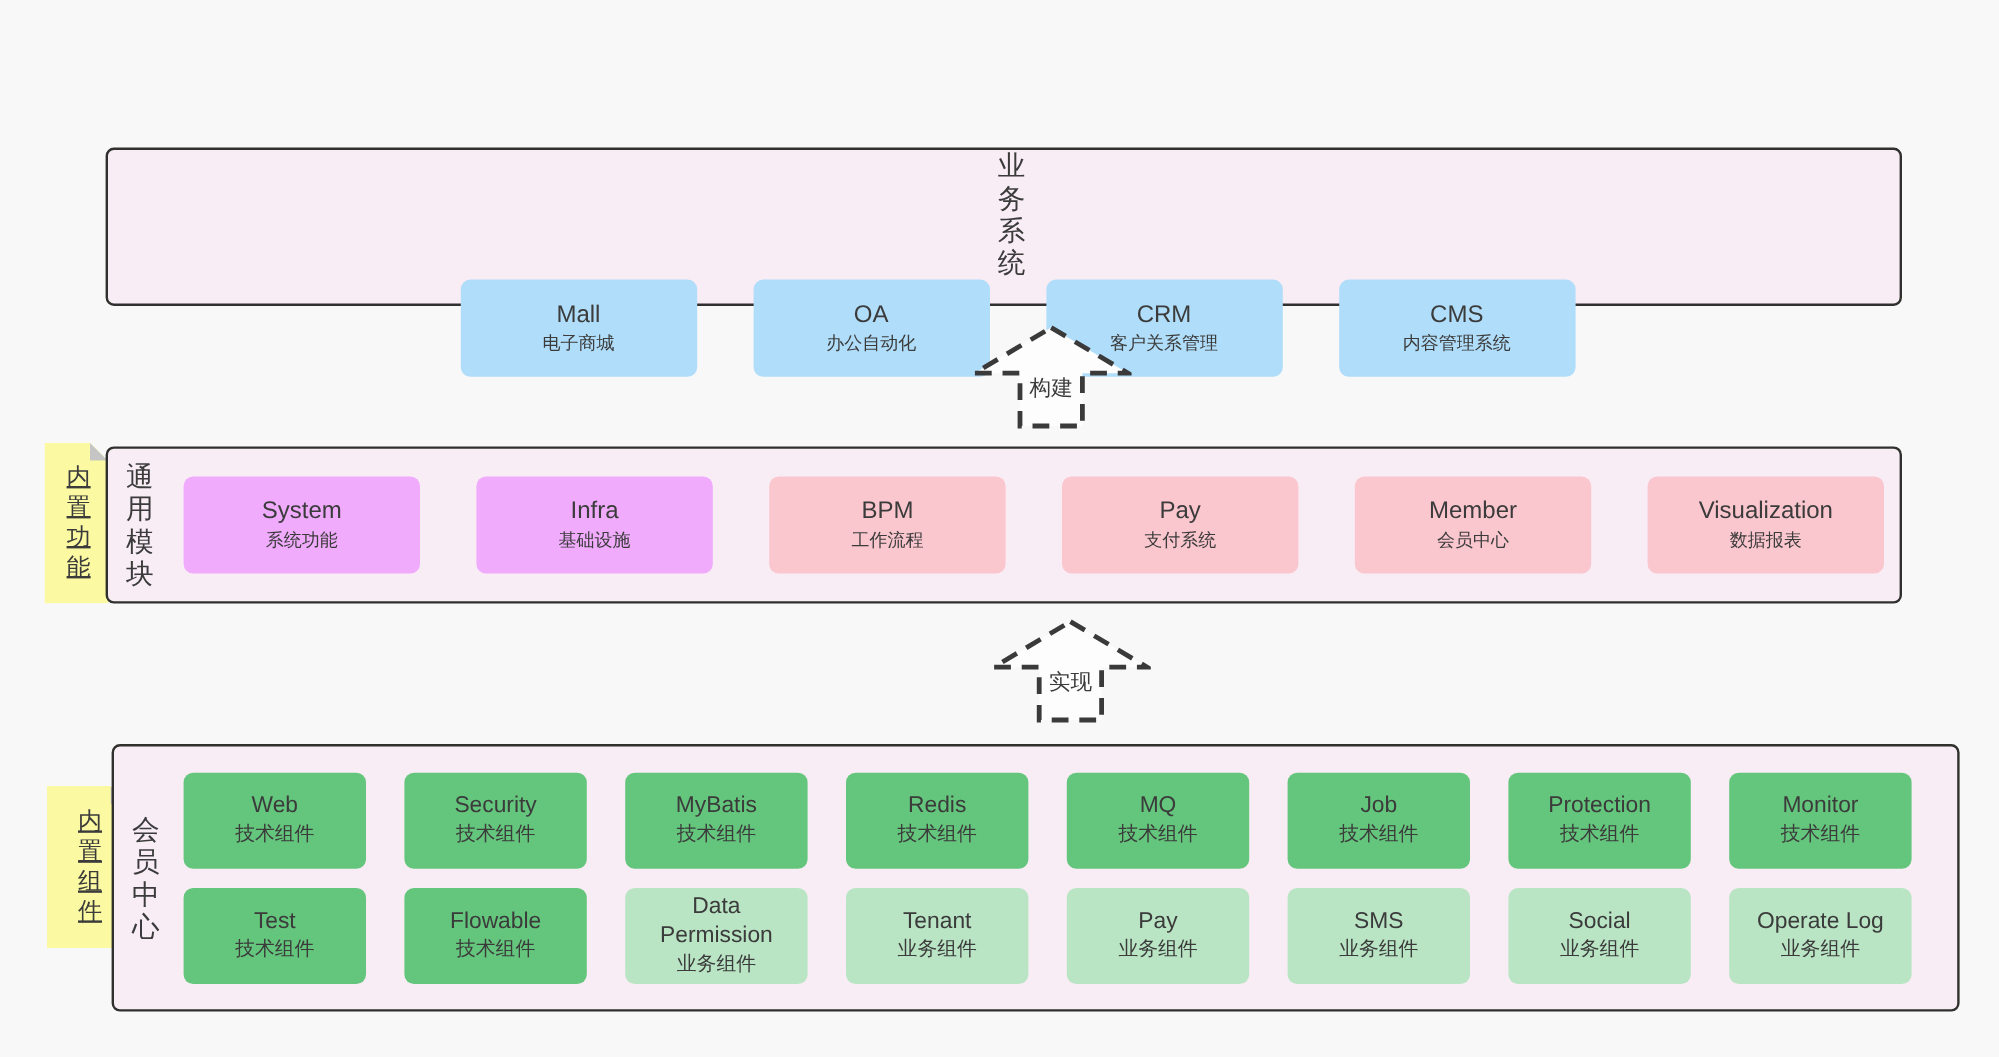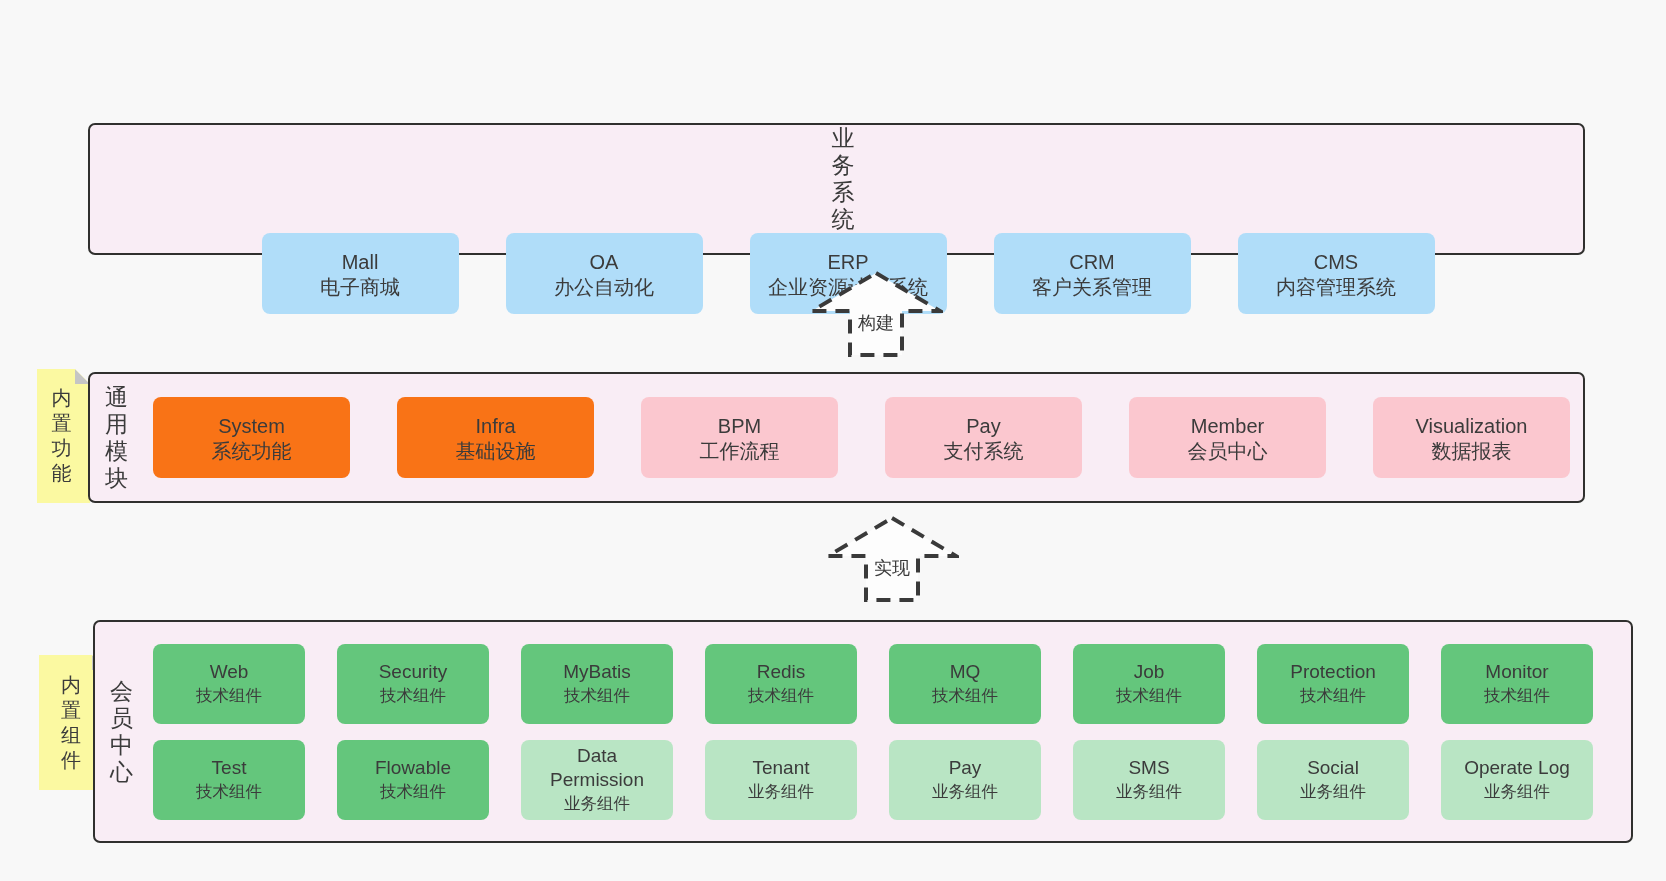--- a/index.html
+++ b/index.html
@@ -45,26 +45,26 @@
     display:flex; flex-direction:column;
     align-items:center; justify-content:center;
     text-align:center;
     box-sizing:border-box;
     flex:none;
   }
   .boxes .box    { width:197px; height:81px; padding:0 5px; }
   .comp-row .box { width:152px; height:80px; padding:0 18px; }
 
   .box-name { font-size:20px; line-height:26px; }
-  .box-desc { font-size:20px; line-height:24px; }
+  .box-desc { font-size:15px; line-height:24px; }
   .comp-row .box-name { font-size:19px; line-height:24px; }
   .comp-row .box-desc { font-size:16.5px; line-height:23px; }
 
   .blue       { background:#b0ddf9; }
-  .red        { background:#f97316; }
+  .red        { background:#f0abfc; }
   .pink       { background:#fbc7cf; }
   .green      { background:#64c67c; }
   .lightgreen { background:#b9e5c4; }
 
   
   .note {
     position:absolute;
     background:#fbf9a1;
     display:flex; align-items:center; justify-content:center;
     clip-path:polygon(0 0, calc(100% - 15px) 0, 100% 15px, 100% 100%, 0 100%);
@@ -75,22 +75,23 @@
     width:15px; height:15px;
     background:#c5c5c5;
     clip-path:polygon(0 0, 0 100%, 100% 100%);
   }
   #note-modules    { left:37px; top:369px; width:53px; height:134px; }
   #note-components { left:39px; top:655px; width:68px; height:135px; }
   .note-text {
     width:24px;
     font-size:20px;
     line-height:25px;
-    text-align:left;
+    text-align:right;
     word-break:break-all;
+    text-decoration:underline;
   }
 
   
   .arrow { position:absolute; width:134px; height:88px; }
   .arrow svg { display:block; width:134px; height:88px; }
   #arrow-build     { left:809px; top:270px; }
   #arrow-implement { left:825px; top:515px; }
   .arrow-label {
     position:absolute;
     top:42px; left:50%;
@@ -110,24 +111,20 @@
   <div class="boxes">
     <div class="box blue">
       <div class="box-name">Mall</div>
       <div class="box-desc">电子商城</div>
     </div>
     <div class="box blue">
       <div class="box-name">OA</div>
       <div class="box-desc">办公自动化</div>
     </div>
     <div class="box blue">
-      <div class="box-name">ERP</div>
-      <div class="box-desc">企业资源计划系统</div>
-    </div>
-    <div class="box blue">
       <div class="box-name">CRM</div>
       <div class="box-desc">客户关系管理</div>
     </div>
     <div class="box blue">
       <div class="box-name">CMS</div>
       <div class="box-desc">内容管理系统</div>
     </div>
   </div>
 </div>
 

